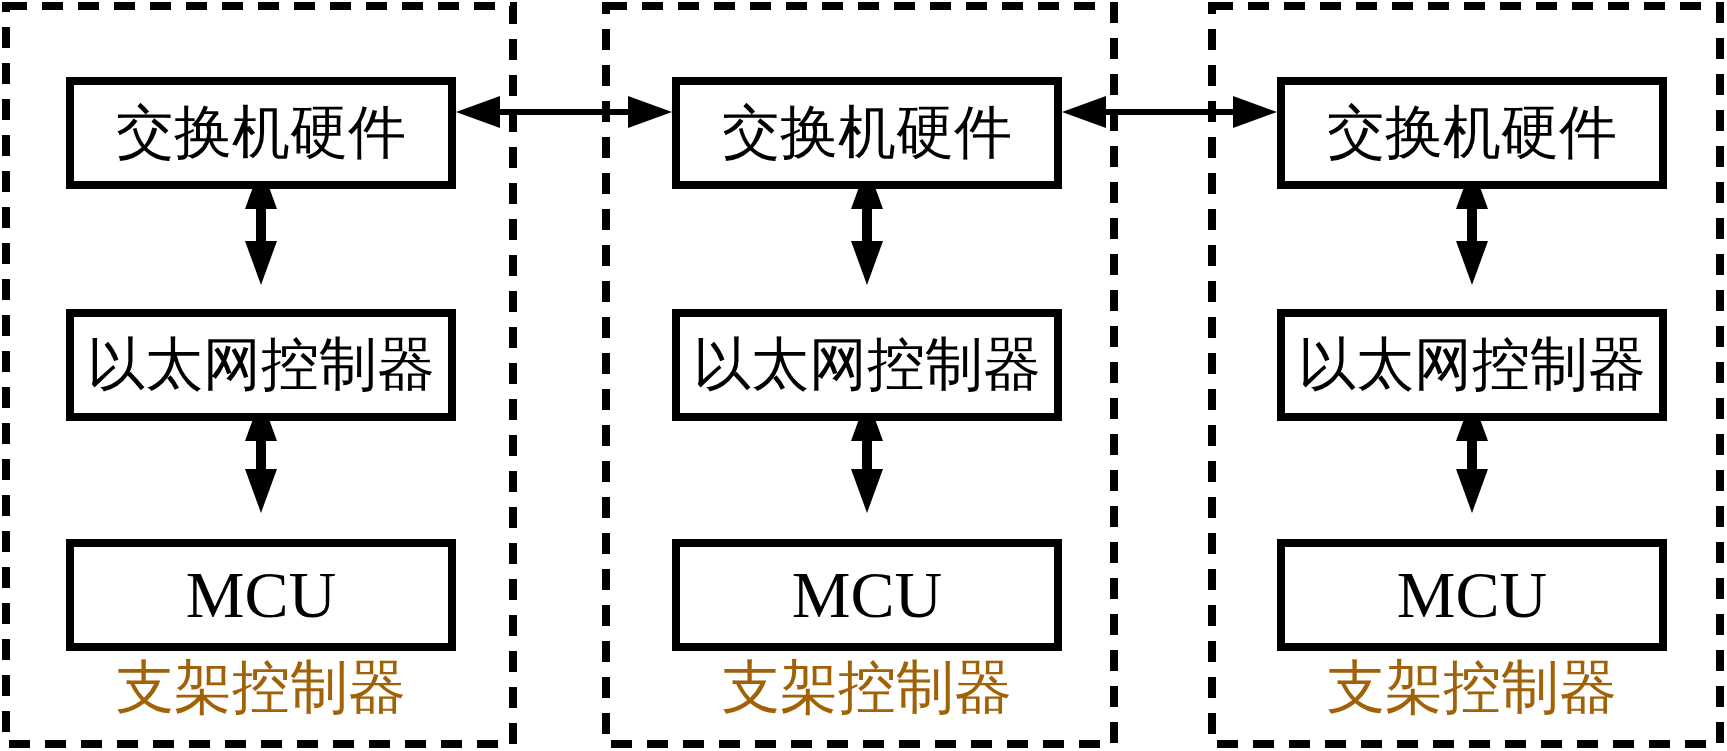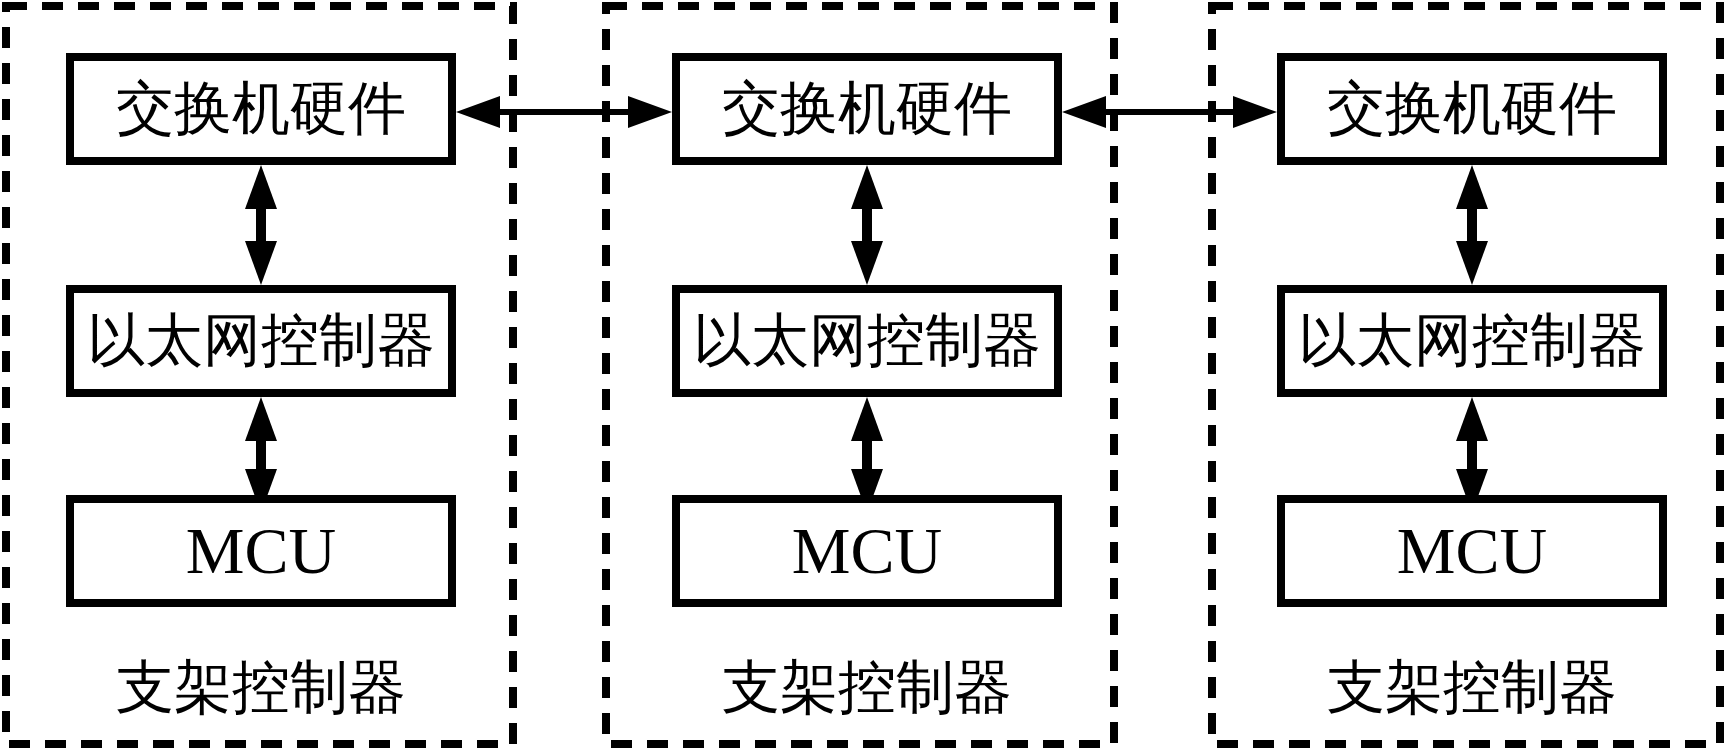--- a/index.html
+++ b/index.html
@@ -26,47 +26,48 @@
   .box {
     position: absolute;
     width: 390px;
     height: 112px;
     box-sizing: border-box;
     border: 8px solid #000000;
     background: #ffffff;
     display: flex;
     align-items: center;
     justify-content: center;
+    margin-top: 24px;
   }
   .box-label {
     font-size: 58px;
     line-height: 1;
     white-space: nowrap;
     color: #000000;
   }
   .mcu-label {
     font-size: 66px;
   }
   .caption {
     position: absolute;
     top: 652px;
     width: 390px;
     height: 72px;
     line-height: 72px;
     text-align: center;
     font-size: 58px;
     white-space: nowrap;
-    color: #000000;
+    color: #a16207;
   }
   .u1 { left: 66px; }
   .u2 { left: 672px; }
   .u3 { left: 1277px; }
   .r-switch   { top: 53px; }
   .r-ethernet { top: 285px; text-align: right; }
-  .r-mcu      { top: 495px; }
+  .r-mcu      { top: 515px; }
 </style>
 </head>
 <body>
 
 <div class="stage">
 
   <svg class="underlay" viewBox="0 0 1727 751" xmlns="http://www.w3.org/2000/svg">
 
     <rect x="6" y="6" width="507" height="738" fill="none" stroke="#000000" stroke-width="8" stroke-dasharray="21 15"></rect>
     <rect x="606" y="6" width="508" height="738" fill="none" stroke="#000000" stroke-width="8" stroke-dasharray="21 15"></rect>

